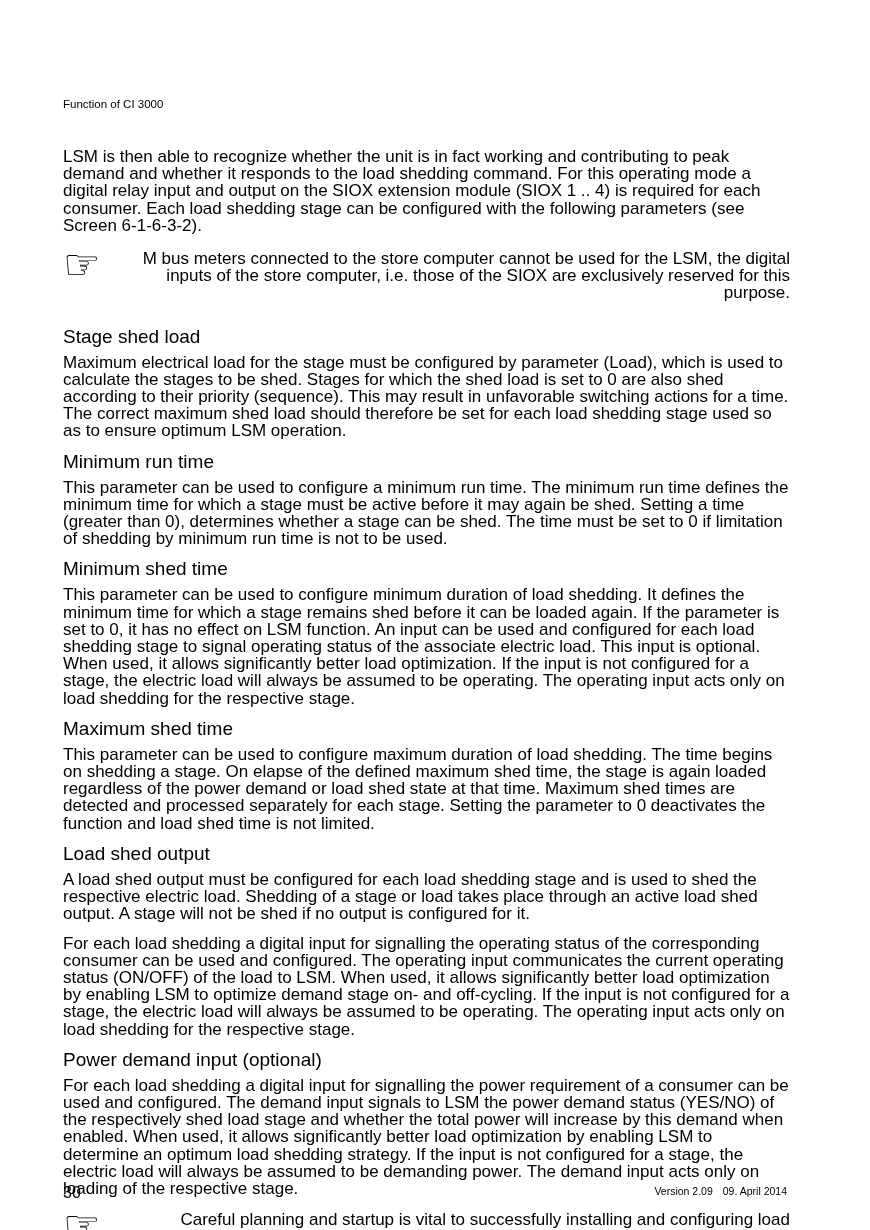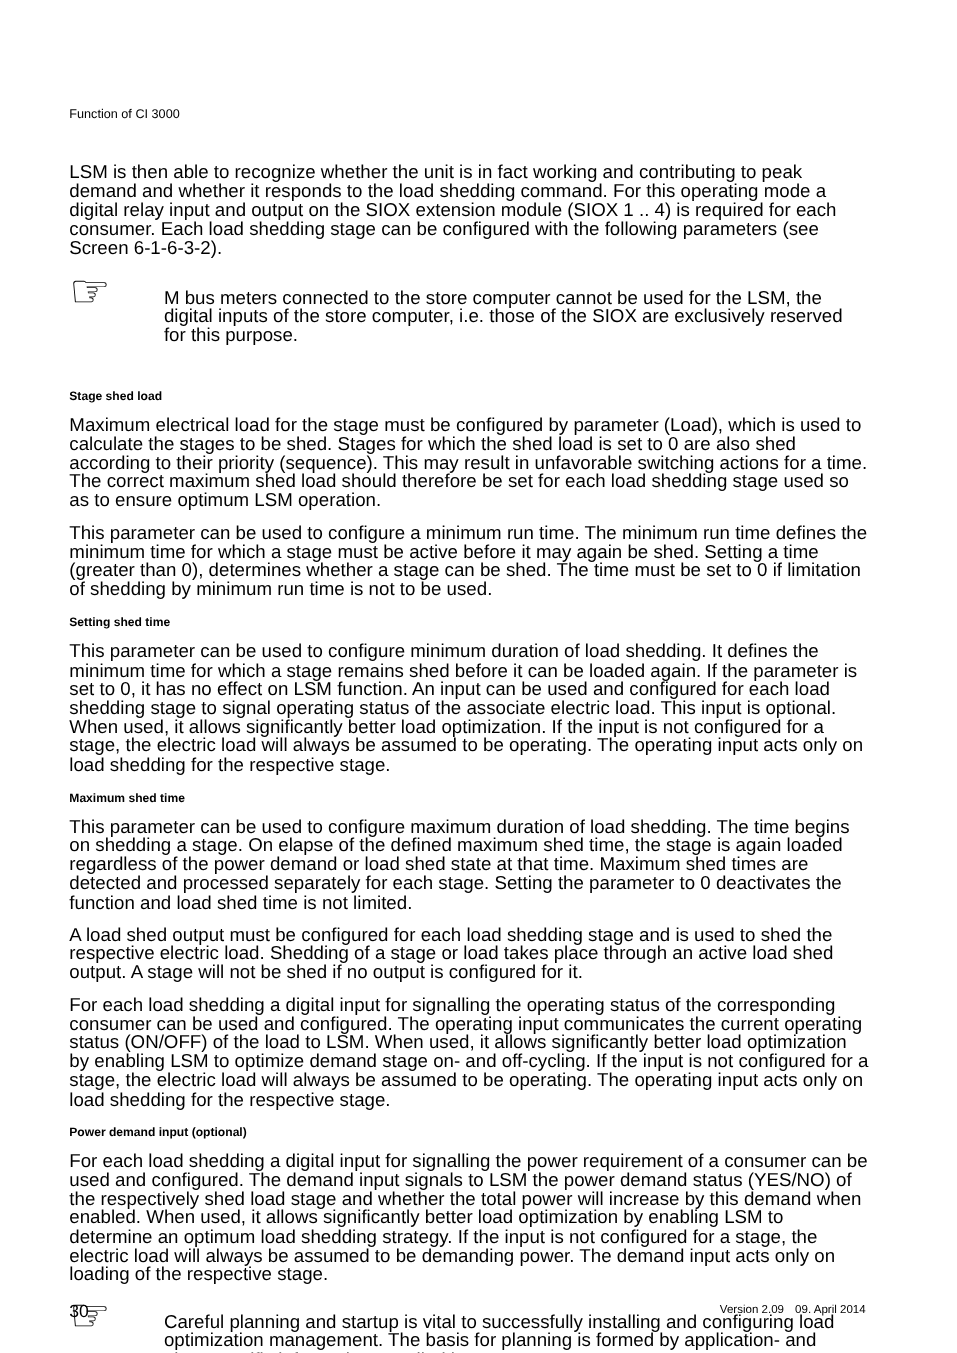--- a/index.html
+++ b/index.html
@@ -33,43 +33,44 @@
   }
   .body-text {
     font-size: 17px;
     line-height: 17.2px;
     margin: 0 0 12px 0;
   }
   .intro {
     margin-top: 37px;
   }
   h3.section-heading {
-    font-size: 11px;
+    font-size: 19px;
     line-height: 16px;
-    font-weight: bold;
+    font-weight: normal;
     margin: 14px 0 9px 0;
   }
   .note {
     display: flex;
     align-items: flex-start;
     margin: 16px 0 27px 0;
   }
   .note .icon-cell {
     width: 74px;
     flex: 0 0 74px;
   }
   .manicule {
     font-size: 42px;
     line-height: 34px;
     display: inline-block;
     transform: translateY(-2px);
   }
   .note .note-text {
-    margin: 12px;
+    margin: 0;
     flex: 1 1 auto;
+    text-align: right;
   }
   .note.second {
     margin: 14px 0 0 0;
   }
   .footer-page-number {
     position: absolute;
     left: 63px;
     bottom: 30px;
     font-size: 16px;
     line-height: 14px;
@@ -99,28 +100,30 @@
     <div class="note">
       <div class="icon-cell">
         <span class="manicule">☞</span>
       </div>
       <p class="body-text note-text">M bus meters connected to the store computer cannot be used for the LSM, the digital inputs of the store computer, i.e. those of the SIOX are exclusively reserved for this purpose.</p>
     </div>
 
     <h3 class="section-heading">Stage shed load</h3>
     <p class="body-text">Maximum electrical load for the stage must be configured by parameter (Load), which is used to calculate the stages to be shed. Stages for which the shed load is set to 0 are also shed according to their priority (sequence). This may result in unfavorable switching actions for a time. The correct maximum shed load should therefore be set for each load shedding stage used so as to ensure optimum LSM operation.</p>
 
+    <h3 class="section-heading">Minimum run time</h3>
     <p class="body-text">This parameter can be used to configure a minimum run time. The minimum run time defines the minimum time for which a stage must be active before it may again be shed. Setting a time (greater than 0), determines whether a stage can be shed. The time must be set to 0 if limitation of shedding by minimum run time is not to be used.</p>
 
-    <h3 class="section-heading">Setting shed time</h3>
+    <h3 class="section-heading">Minimum shed time</h3>
     <p class="body-text">This parameter can be used to configure minimum duration of load shedding. It defines the minimum time for which a stage remains shed before it can be loaded again. If the parameter is set to 0, it has no effect on LSM function. An input can be used and configured for each load shedding stage to signal operating status of the associate electric load. This input is optional. When used, it allows significantly better load optimization. If the input is not configured for a stage, the electric load will always be assumed to be operating. The operating input acts only on load shedding for the respective stage.</p>
 
     <h3 class="section-heading">Maximum shed time</h3>
     <p class="body-text">This parameter can be used to configure maximum duration of load shedding. The time begins on shedding a stage. On elapse of the defined maximum shed time, the stage is again loaded regardless of the power demand or load shed state at that time. Maximum shed times are detected and processed separately for each stage. Setting the parameter to 0 deactivates the function and load shed time is not limited.</p>
 
+    <h3 class="section-heading">Load shed output</h3>
     <p class="body-text">A load shed output must be configured for each load shedding stage and is used to shed the respective electric load. Shedding of a stage or load takes place through an active load shed output. A stage will not be shed if no output is configured for it.</p>
 
     <p class="body-text">For each load shedding a digital input for signalling the operating status of the corresponding consumer can be used and configured. The operating input communicates the current operating status (ON/OFF) of the load to LSM. When used, it allows significantly better load optimization by enabling LSM to optimize demand stage on- and off-cycling. If the input is not configured for a stage, the electric load will always be assumed to be operating. The operating input acts only on load shedding for the respective stage.</p>
 
     <h3 class="section-heading">Power demand input (optional)</h3>
     <p class="body-text">For each load shedding a digital input for signalling the power requirement of a consumer can be used and configured. The demand input signals to LSM the power demand status (YES/NO) of the respectively shed load stage and whether the total power will increase by this demand when enabled. When used, it allows significantly better load optimization by enabling LSM to determine an optimum load shedding strategy. If the input is not configured for a stage, the electric load will always be assumed to be demanding power. The demand input acts only on loading of the respective stage.</p>
 
     <div class="note second">
       <div class="icon-cell">
         <span class="manicule">☞</span>

